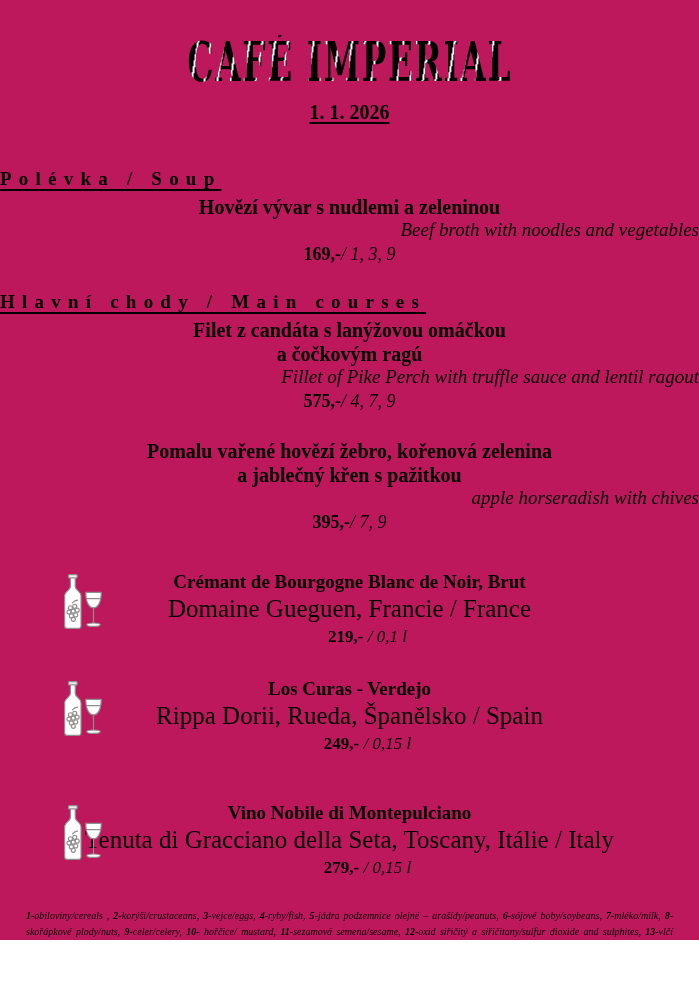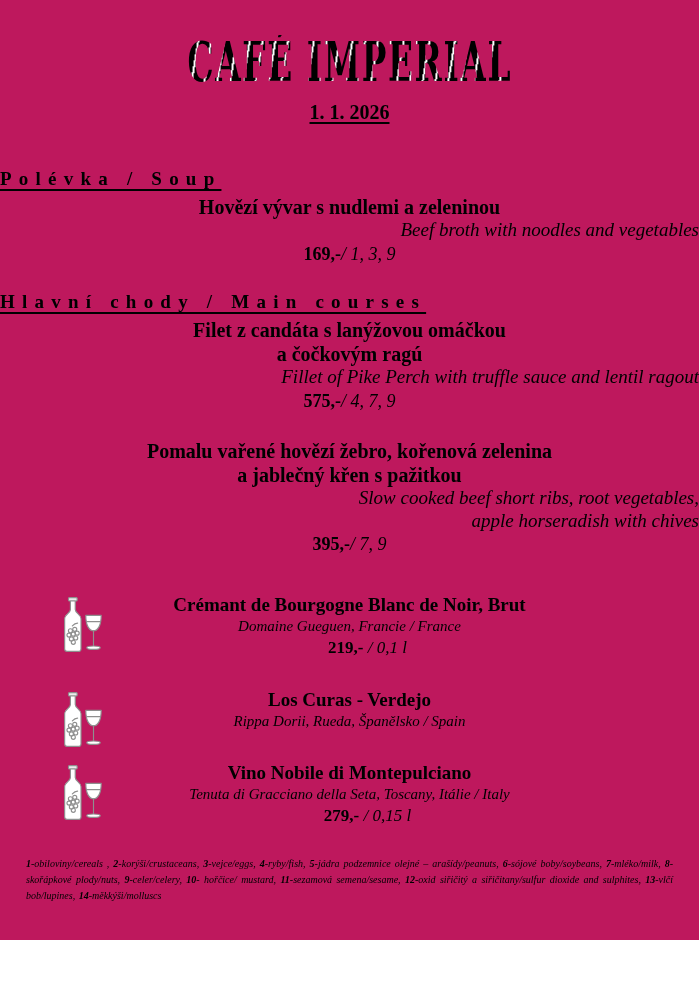--- a/index.html
+++ b/index.html
@@ -70,24 +70,24 @@
   .dish-name { font-size: 20px; font-weight: bold; line-height: 1.2; }
   .dish-en { font-size: 19px; font-style: italic; line-height: 1.2; text-align: right; }
   .price-line { font-size: 18px; line-height: 1.2; margin-top: 2px; }
   .price { font-weight: bold; }
   .allerg, .vol { font-style: italic; }
 
   
   .wine-row { position: relative; text-align: center; }
   .wine-row.w1 { margin-top: 38px; }
   .wine-row.w2 { margin-top: 31px; }
-  .wine-row.w3 { margin-top: 32px; }
+  .wine-row.w3 { margin-top: 48px; }
   .wine-icon { position: absolute; left: 56px; top: 2px; width: 50px; height: 58px; }
   .wine-name { font-size: 19px; font-weight: bold; line-height: 1.2; }
-  .wine-origin { font-size: 15px; font-style: italic; line-height: 1.2; }
+  .wine-origin { font-size: 25px; line-height: 1.2; }
   .wine-price { font-size: 17px; line-height: 1.25; margin-top: 2px; padding-left: 36px; }
 
   
   .footnote {
     margin: 30px 26px 0 26px;
     font-size: 10px;
     font-style: italic;
     text-align: justify;
     line-height: 1.6;
     word-spacing: 1px;
@@ -123,21 +123,20 @@
   <div class="dish first">
     <div class="dish-name">Filet z candáta s lanýžovou omáčkou</div>
     <div class="dish-name">a čočkovým ragú</div>
     <div class="dish-en">Fillet of Pike Perch with truffle sauce and lentil ragout</div>
     <div class="price-line"><span class="price">575,-</span><span class="allerg">/ 4, 7, 9</span></div>
   </div>
 
   <div class="dish gap">
     <div class="dish-name">Pomalu vařené hovězí žebro, kořenová zelenina</div>
     <div class="dish-name">a jablečný křen s pažitkou</div>
-    <div class="dish-en">Slow cooked beef short ribs, root vegetables,</div>
     <div class="dish-en">apple horseradish with chives</div>
     <div class="price-line"><span class="price">395,-</span><span class="allerg">/ 7, 9</span></div>
   </div>
 
   <div class="wine-row w1">
     <span class="wine-icon">
       <svg width="50" height="58" viewBox="0 0 52 60" xmlns="http://www.w3.org/2000/svg">
         <g fill="none" stroke="#8f8f8f" stroke-width="1.2" stroke-linejoin="round" stroke-linecap="round">
           <rect x="13" y="1.5" width="9" height="3.5" rx="1" fill="#ececec"></rect>
           <path d="M15 5 v9 c0 3.5 -6 5 -6 9.5 V55 a2.5 2.5 0 0 0 2.5 2.5 h12 A2.5 2.5 0 0 0 26 55 V23.5 c0 -4.5 -6 -6 -6 -9.5 V5 Z" fill="#ffffff"></path>
@@ -179,20 +178,21 @@
             <circle cx="18" cy="48" r="2.1"></circle>
           <path d="M31 20 h16 c0 10.5 -3.5 16 -8 16 s-8 -5.5 -8 -16 Z" fill="#ffffff"></path>
           <line x1="31.8" y1="26.5" x2="46.2" y2="26.5"></line>
           <line x1="39" y1="36" x2="39" y2="52"></line>
           <ellipse cx="39" cy="53.6" rx="7" ry="1.8" fill="#ffffff"></ellipse>
         </g>
       </svg>
     </span>
     <div class="wine-name">Los Curas - Verdejo</div>
     <div class="wine-origin">Rippa Dorii, Rueda, Španělsko / Spain</div>
+    <div class="wine-price"><span class="price">249,-</span><span class="vol"> / 0,15 l</span></div>
   </div>
 
   <div class="wine-row w3">
     <span class="wine-icon">
       <svg width="50" height="58" viewBox="0 0 52 60" xmlns="http://www.w3.org/2000/svg">
         <g fill="none" stroke="#8f8f8f" stroke-width="1.2" stroke-linejoin="round" stroke-linecap="round">
           <rect x="13" y="1.5" width="9" height="3.5" rx="1" fill="#ececec"></rect>
           <path d="M15 5 v9 c0 3.5 -6 5 -6 9.5 V55 a2.5 2.5 0 0 0 2.5 2.5 h12 A2.5 2.5 0 0 0 26 55 V23.5 c0 -4.5 -6 -6 -6 -9.5 V5 Z" fill="#ffffff"></path>
           <path d="M17 31 q2.5 -3 5.5 -3"></path>
           <circle cx="15" cy="36" r="2.1"></circle>

